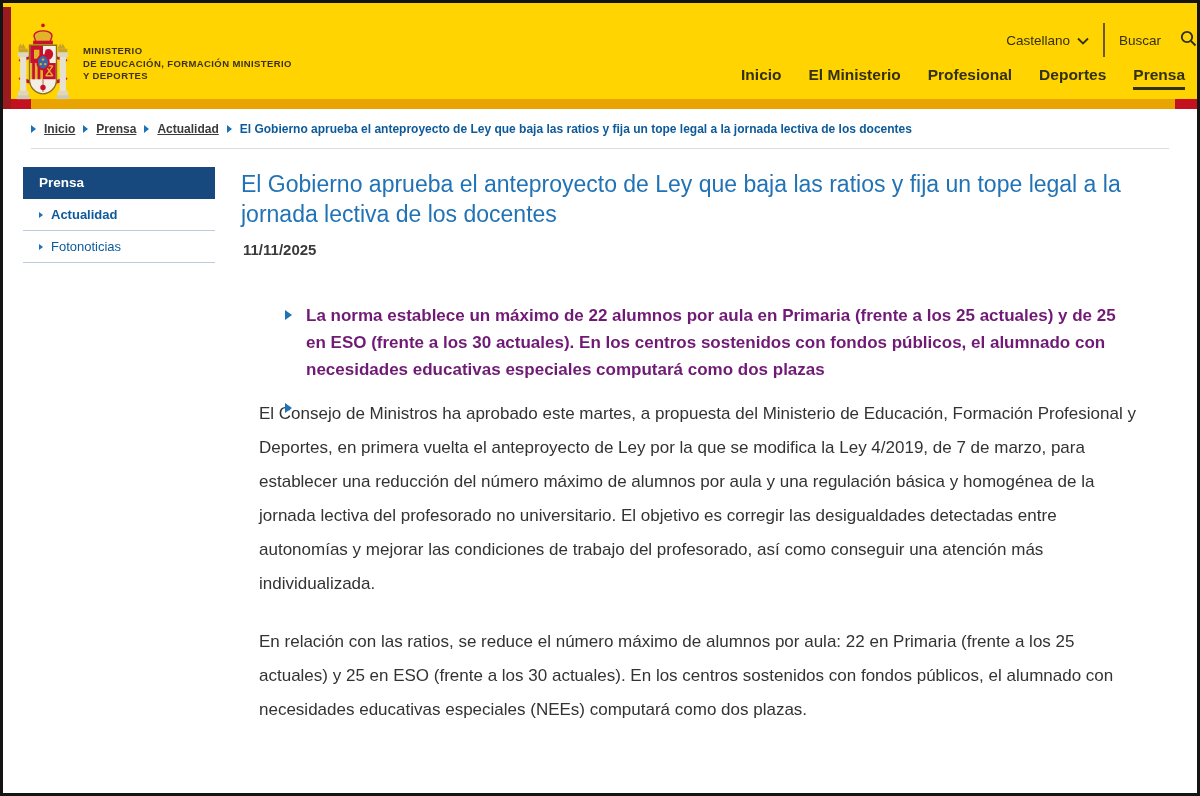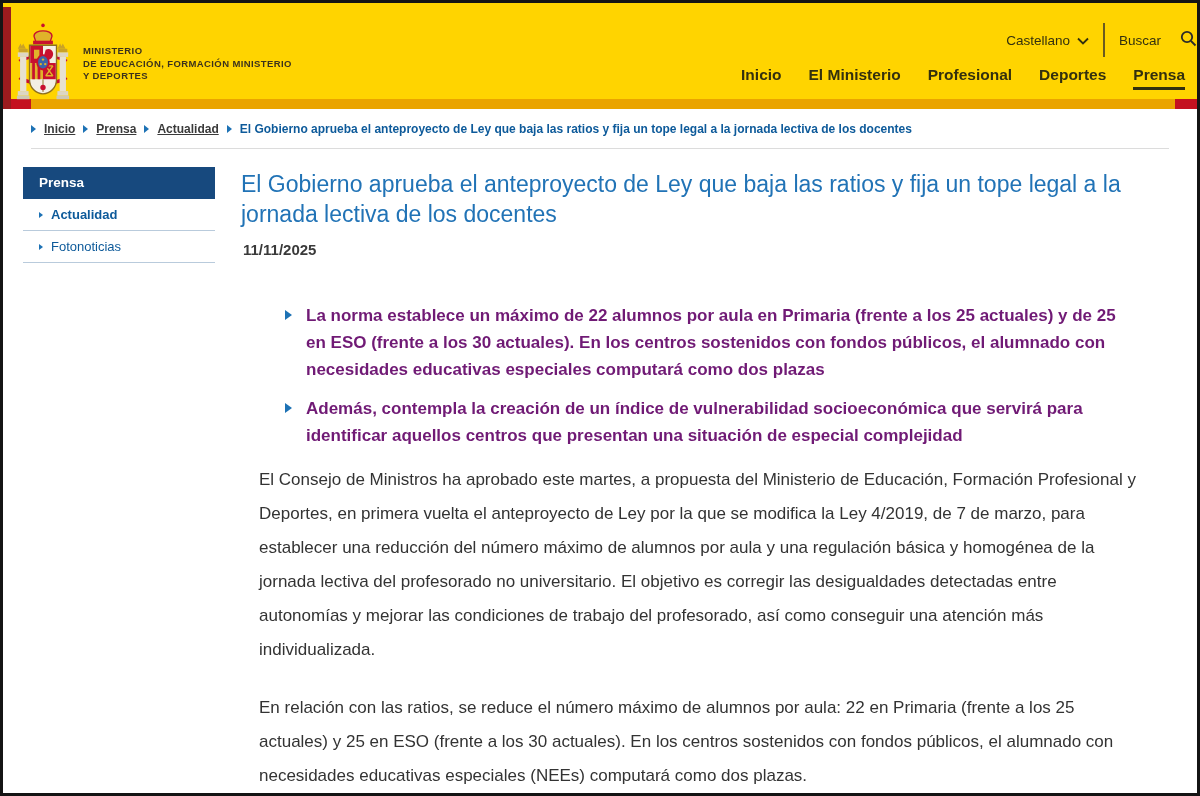--- a/index.html
+++ b/index.html
@@ -186,21 +186,20 @@
     <h1 class="article-title">El Gobierno aprueba el anteproyecto de Ley que baja las ratios y fija un tope legal a la jornada lectiva de los docentes</h1>
     <div class="article-date">11/11/2025</div>
 
     <ul class="highlights">
       <li>
         <span class="tri"></span>
         <span>La norma establece un máximo de 22 alumnos por aula en Primaria (frente a los 25 actuales) y de 25 en ESO (frente a los 30 actuales). En los centros sostenidos con fondos públicos, el alumnado con necesidades educativas especiales computará como dos plazas</span>
       </li>
       <li>
         <span class="tri"></span>
-        <span>Además, contempla la creación de un índice de vulnerabilidad socioeconómica que servirá para identificar aquellos centros que presentan una situación de especial complejidad</span>
       </li>
     </ul>
 
     <div class="paragraphs">
       <p>El Consejo de Ministros ha aprobado este martes, a propuesta del Ministerio de Educación, Formación Profesional y Deportes, en primera vuelta el anteproyecto de Ley por la que se modifica la Ley 4/2019, de 7 de marzo, para establecer una reducción del número máximo de alumnos por aula y una regulación básica y homogénea de la jornada lectiva del profesorado no universitario. El objetivo es corregir las desigualdades detectadas entre autonomías y mejorar las condiciones de trabajo del profesorado, así como conseguir una atención más individualizada.</p>
       <p>En relación con las ratios, se reduce el número máximo de alumnos por aula: 22 en Primaria (frente a los 25 actuales) y 25 en ESO (frente a los 30 actuales). En los centros sostenidos con fondos públicos, el alumnado con necesidades educativas especiales (NEEs) computará como dos plazas.</p>
     </div>
   </main>
 
 </div>

